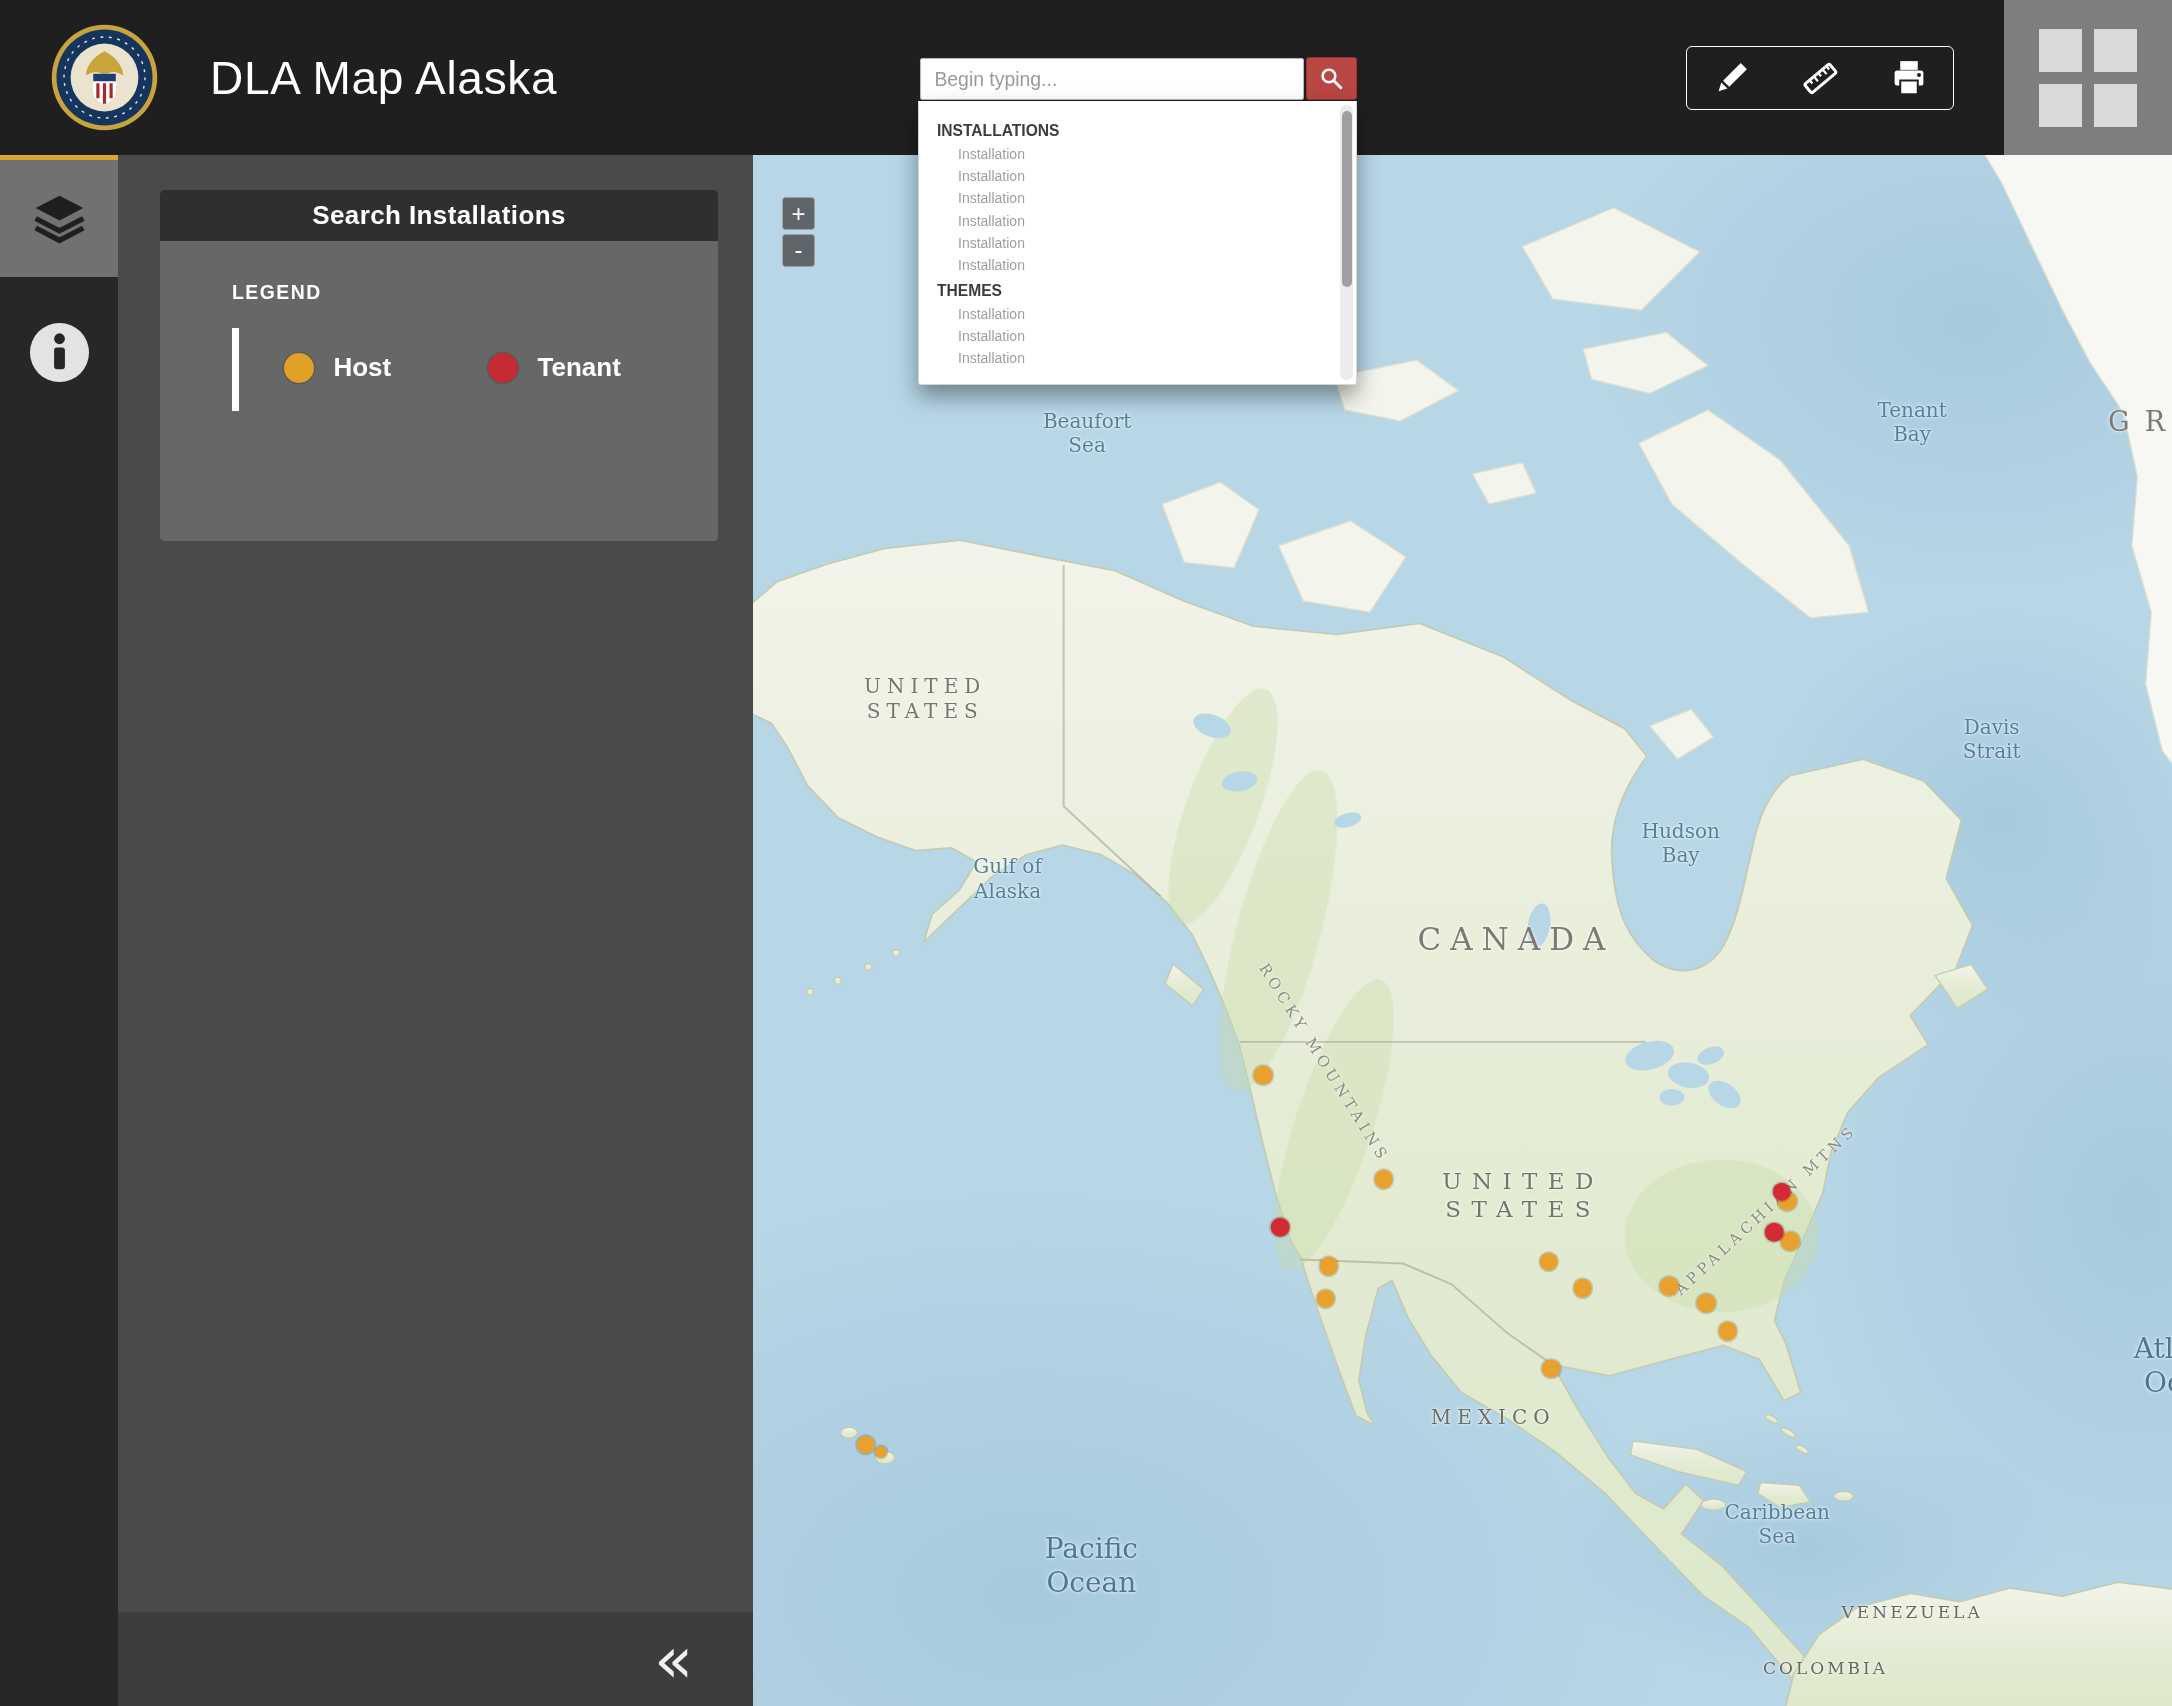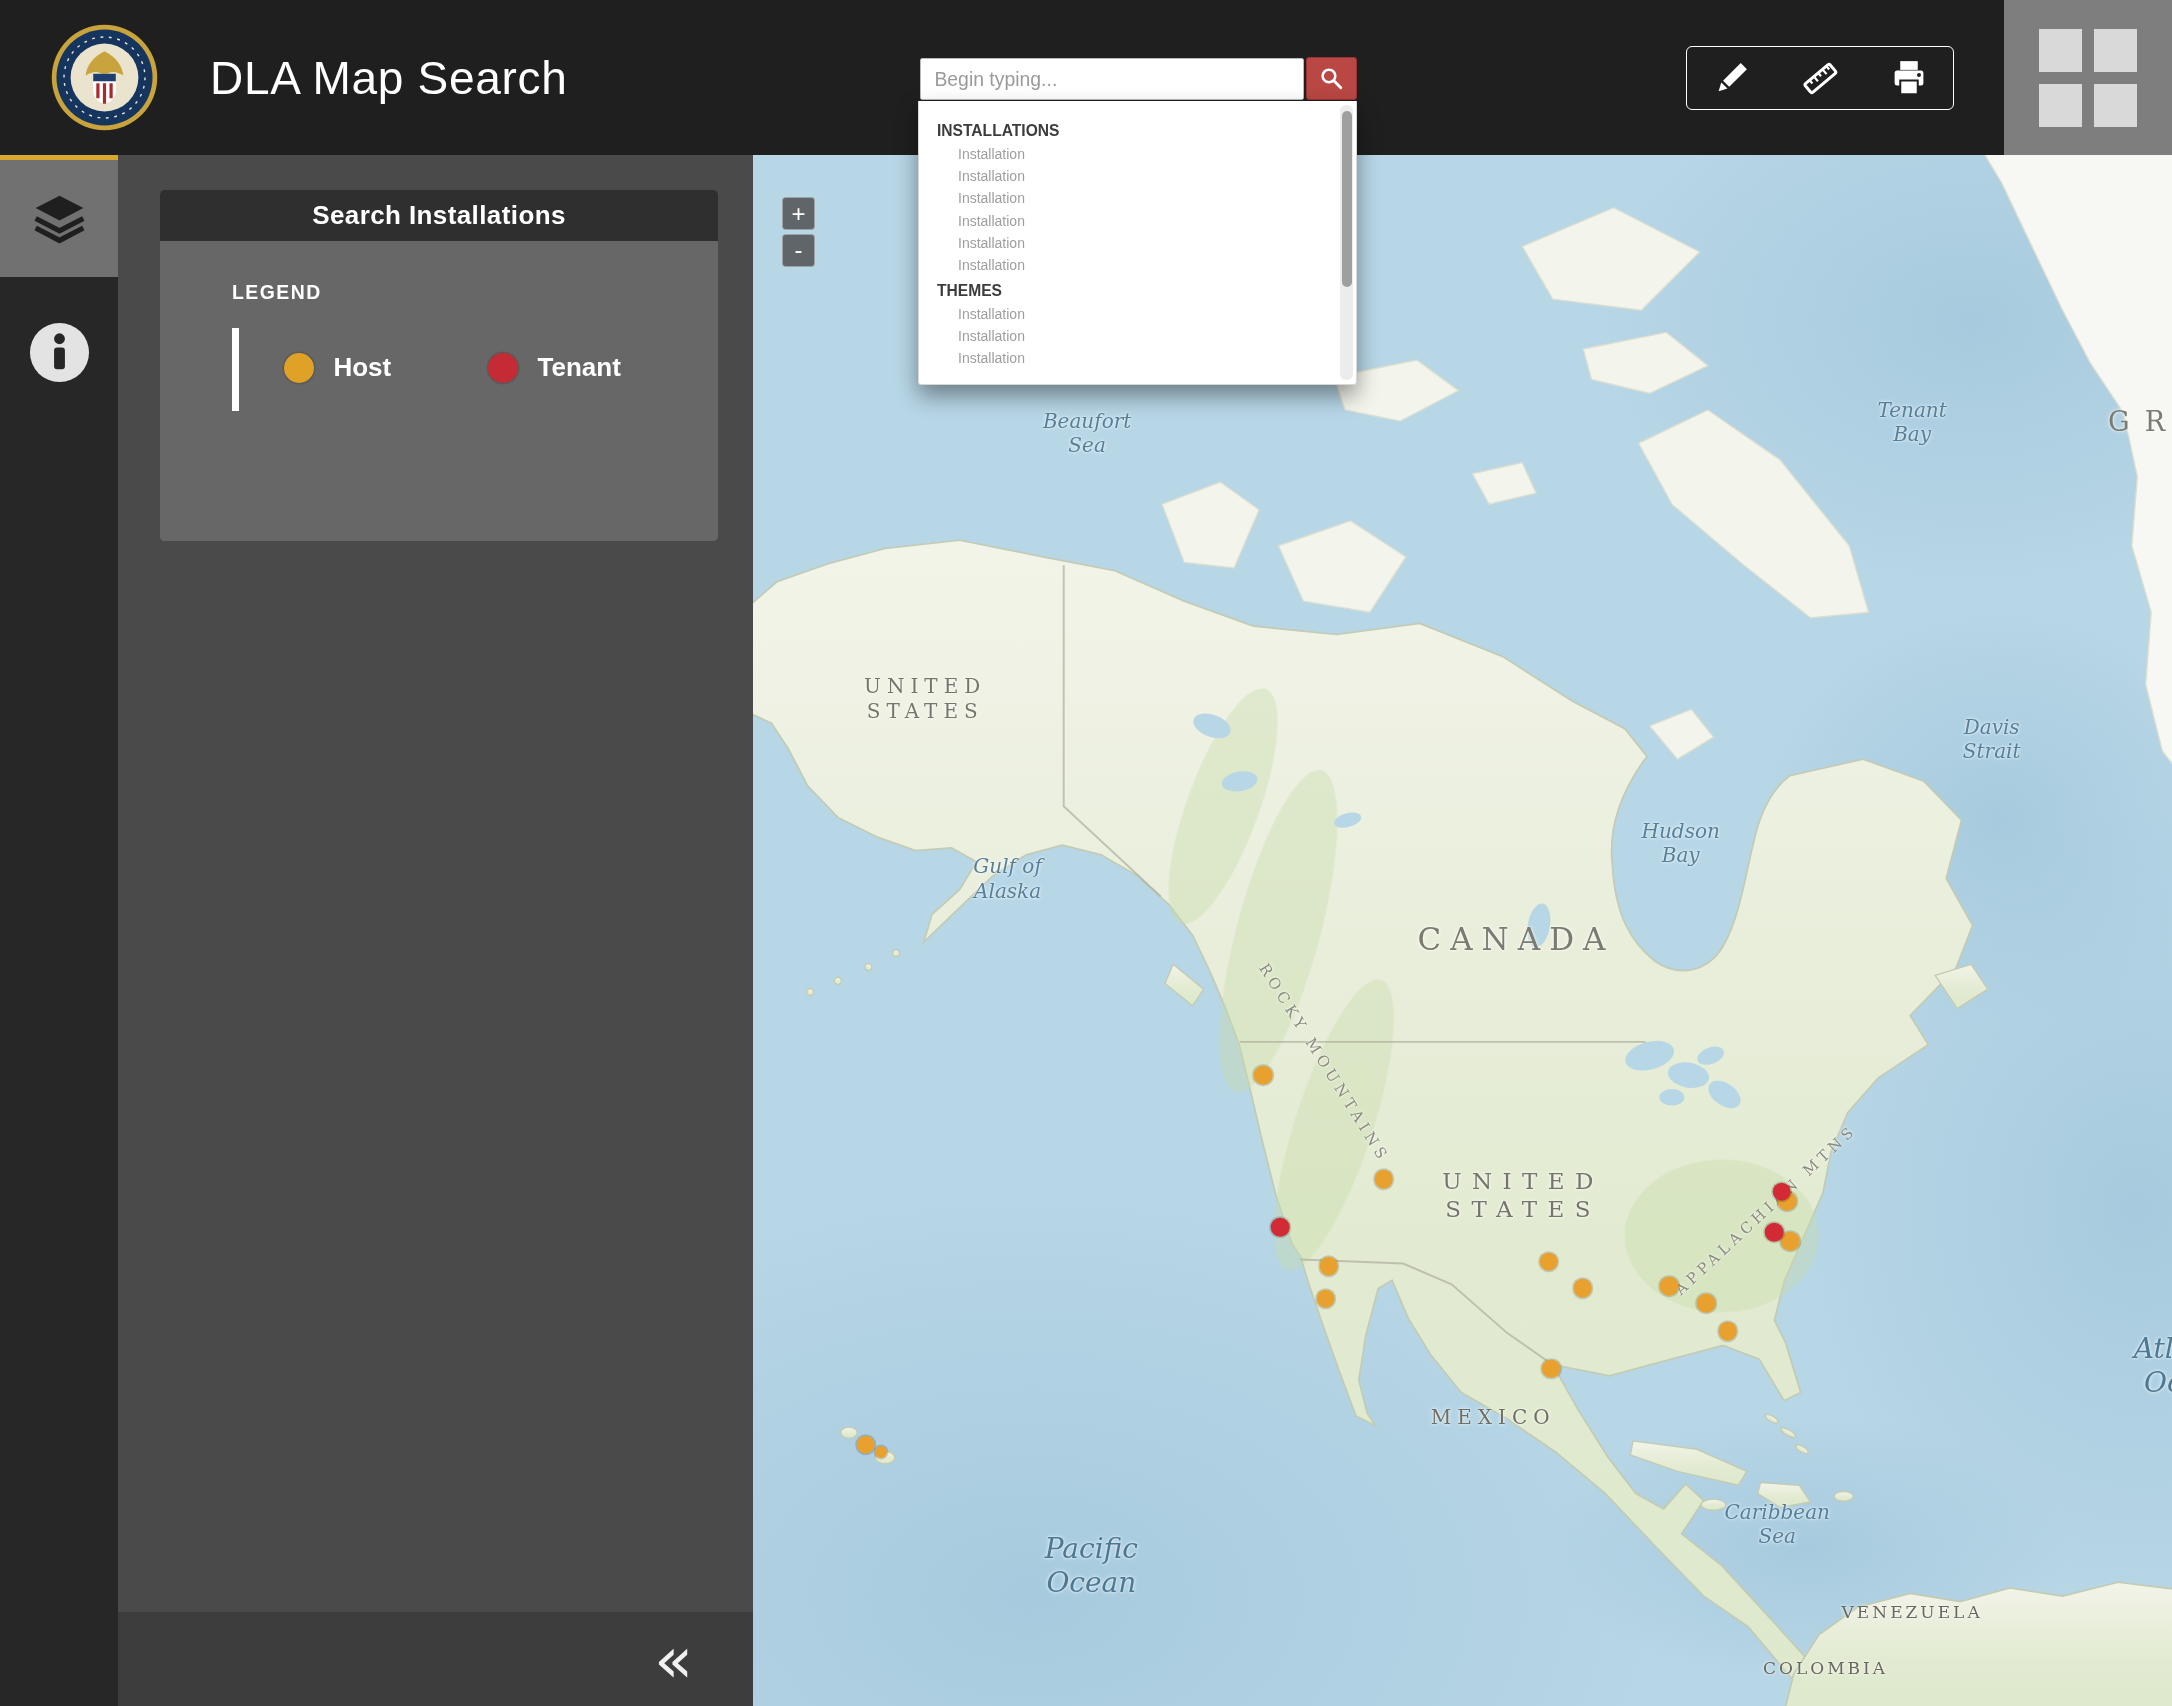--- a/index.html
+++ b/index.html
@@ -43,21 +43,21 @@
   .legend-dot{width:30px;height:30px;border-radius:50%;flex:0 0 auto;box-shadow:0 0 0 1.5px rgba(0,0,0,.12)}
   .legend-label{color:#fff;font-size:26px;font-weight:700}
   .panel-ft{position:absolute;left:0;bottom:0;width:100%;height:95px;background:#3d3d3d}
   .collapse{position:absolute;left:521px;top:50%;transform:translateY(-50%);background:none;border:none;color:#f0f0f0;font-size:64px;line-height:1;cursor:pointer;font-family:"DejaVu Sans",sans-serif;padding:0 15px}
 
   
   .map{position:absolute;left:752px;top:155px;width:1420px;height:1552px;overflow:hidden;background:var(--ocean,#B7D6E6);cursor:grab}
   .map svg.base{position:absolute;inset:0;width:100%;height:100%}
   .layer{position:absolute;inset:0;pointer-events:none}
   .map-label{position:absolute;font-family:"DejaVu Serif","Liberation Serif",serif;white-space:pre-line;text-align:center;line-height:1.22;pointer-events:none;text-shadow:0 0 2.2px rgba(255,255,255,.85),0 0 5.2px rgba(255,255,255,.6)}
-  .map-label.water{font-style:italic;color:#567f9a}
+  .map-label.water{color:#567f9a}
   .map-label.water.md{font-size:20px}
   .map-label.water.lg{font-size:28px;color:#4d7892}
   .map-label.country{color:#7b7b71;font-size:31px;letter-spacing:9px}
   .map-label.country.clip{font-size:27px;letter-spacing:15px;white-space:nowrap}
   .map-label.region{color:#75756b;font-size:20px;letter-spacing:6px}
   .map-label.region.lg{font-size:23px;letter-spacing:10.4px}
   .map-label.mtn{color:#8a8a7d;font-size:15px;letter-spacing:4.5px;white-space:nowrap}
   .map-label.place{color:#6f6f65;font-size:20px;letter-spacing:6px}
   .map-label.place.sm{font-size:17px;letter-spacing:3px;color:#68685e}
   .marker{position:absolute;width:18.6px;height:18.6px;border-radius:50%;transform:translate(-50%,-50%);box-shadow:0 0 0 1.5px rgba(0,0,0,.15);pointer-events:auto;cursor:pointer}
@@ -84,21 +84,21 @@
         <circle cx="60" cy="60" r="56" fill="#C9A33B"></circle>
         <circle cx="60" cy="60" r="51" fill="#15355F"></circle>
         <circle cx="60" cy="60" r="43" fill="none" stroke="#EAE4CE" stroke-width="1.5" stroke-dasharray="3 6"></circle>
         <circle cx="60" cy="60" r="36" fill="#EAE4CE"></circle>
         <path d="M60 32 C48 38 41 47 40 58 C48 53 54 53 60 58 C66 53 72 53 80 58 C79 47 72 38 60 32 Z" fill="#C9A33B"></path>
         <path d="M48 56 h24 v18 c0 8 -6 12 -12 14 c-6 -2 -12 -6 -12 -14 Z" fill="#FFFFFF"></path>
         <path d="M48 56 h24 v8 h-24 Z" fill="#1C3F6E"></path>
         <path d="M53 66 V82 M60 66 V88 M67 66 V82" stroke="#A62B2B" stroke-width="3.4"></path>
       </svg>
     </div>
-    <h1 class="title">DLA Map Search</h1>
+    <h1 class="title">DLA Map Alaska</h1>
 
     <div class="searchbar">
       <input class="search-input" type="text" placeholder="Begin typing..." style="">
       <button class="search-btn">
         <svg viewBox="0 0 32 32">
           <circle cx="13" cy="13" r="7.5" fill="none" stroke="#fff" stroke-width="3"></circle>
           <line x1="18.5" y1="18.5" x2="27" y2="27" stroke="#fff" stroke-width="3.4" stroke-linecap="round"></line>
         </svg>
       </button>
     </div>

